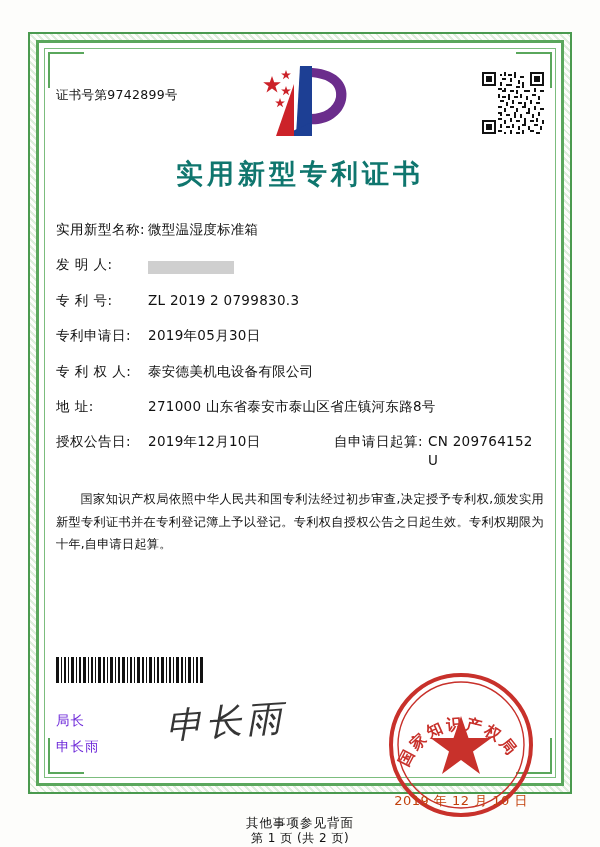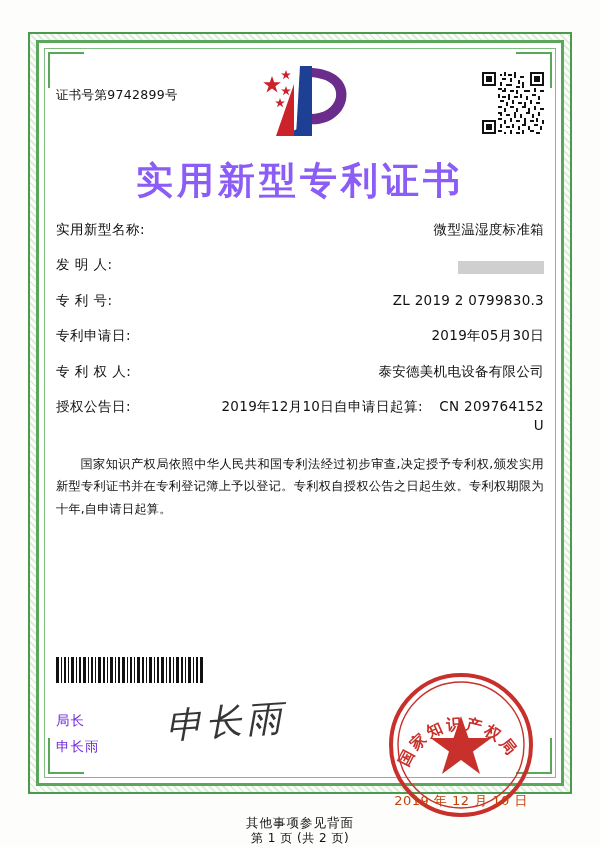--- a/index.html
+++ b/index.html
@@ -91,24 +91,24 @@
     width: 116px;
     height: 82px;
   }
 
   .title {
     position: absolute;
     left: 0; right: 0;
     top: 106px;
     text-align: center;
     font-family: "DejaVu Serif", "Liberation Serif", serif;
-    font-size: 37px;
+    font-size: 27px;
     font-weight: bold;
     letter-spacing: 4px;
-    color: #8b5cf6;
+    color: #0f766e;
   }
 
   .fields {
     position: absolute;
     left: 8px;
     top: 170px;
     width: 488px;
   }
   .frow {
     display: flex;
@@ -120,21 +120,20 @@
   }
   .flabel {
     width: 92px;
     flex: 0 0 92px;
     letter-spacing: 0.5px;
     white-space: nowrap;
   }
   .fvalue {
     flex: 1 1 auto;
     letter-spacing: 0.3px;
-    text-align: right;
   }
   .redacted {
     display: inline-block;
     width: 86px;
     height: 13px;
     background: #cfcfcf;
     vertical-align: middle;
     position: relative;
     top: 2px;
   }
@@ -385,20 +384,24 @@
       <div class="frow">
         <div class="flabel">专利申请日:</div>
         <div class="fvalue">2019年05月30日</div>
       </div>
 
       <div class="frow">
         <div class="flabel">专 利 权 人:</div>
         <div class="fvalue">泰安德美机电设备有限公司</div>
       </div>
 
+      <div class="frow">
+        <div class="flabel">地        址:</div>
+        <div class="fvalue">271000  山东省泰安市泰山区省庄镇河东路8号</div>
+      </div>
 
       <div class="frow split">
         <div class="flabel">授权公告日:</div>
         <div class="fvalue fvalue1">2019年12月10日</div>
         <div class="flabel2">自申请日起算:</div>
         <div class="fvalue">CN 209764152 U</div>
       </div>
 
       <div class="para">
         <p>国家知识产权局依照中华人民共和国专利法经过初步审查,决定授予专利权,颁发实用新型专利证书并在专利登记簿上予以登记。专利权自授权公告之日起生效。专利权期限为十年,自申请日起算。</p>

